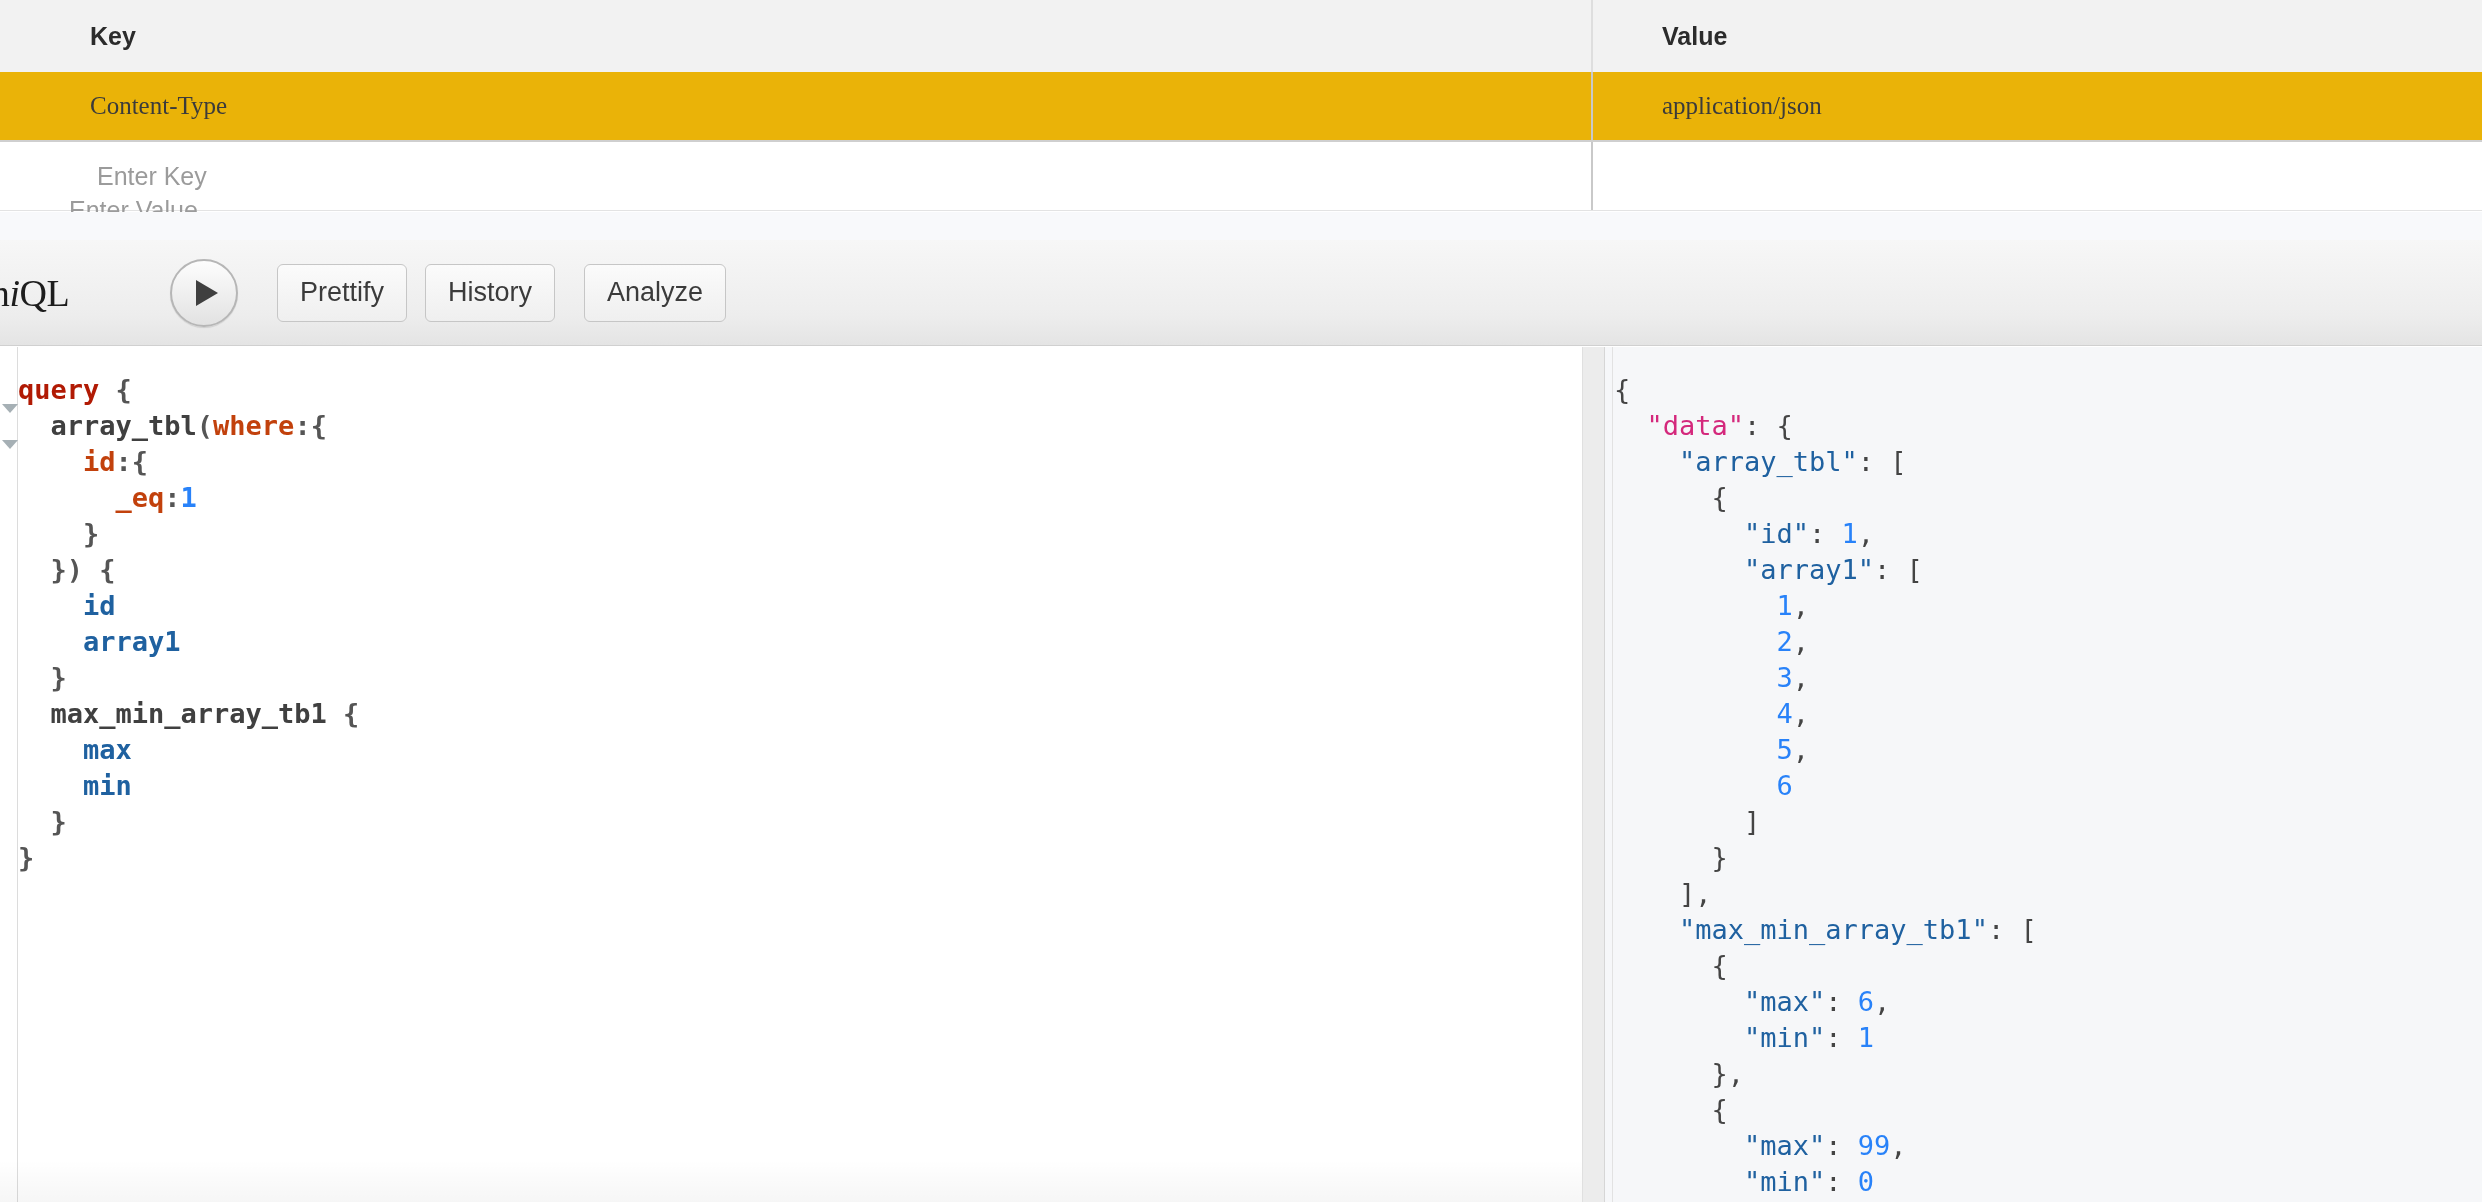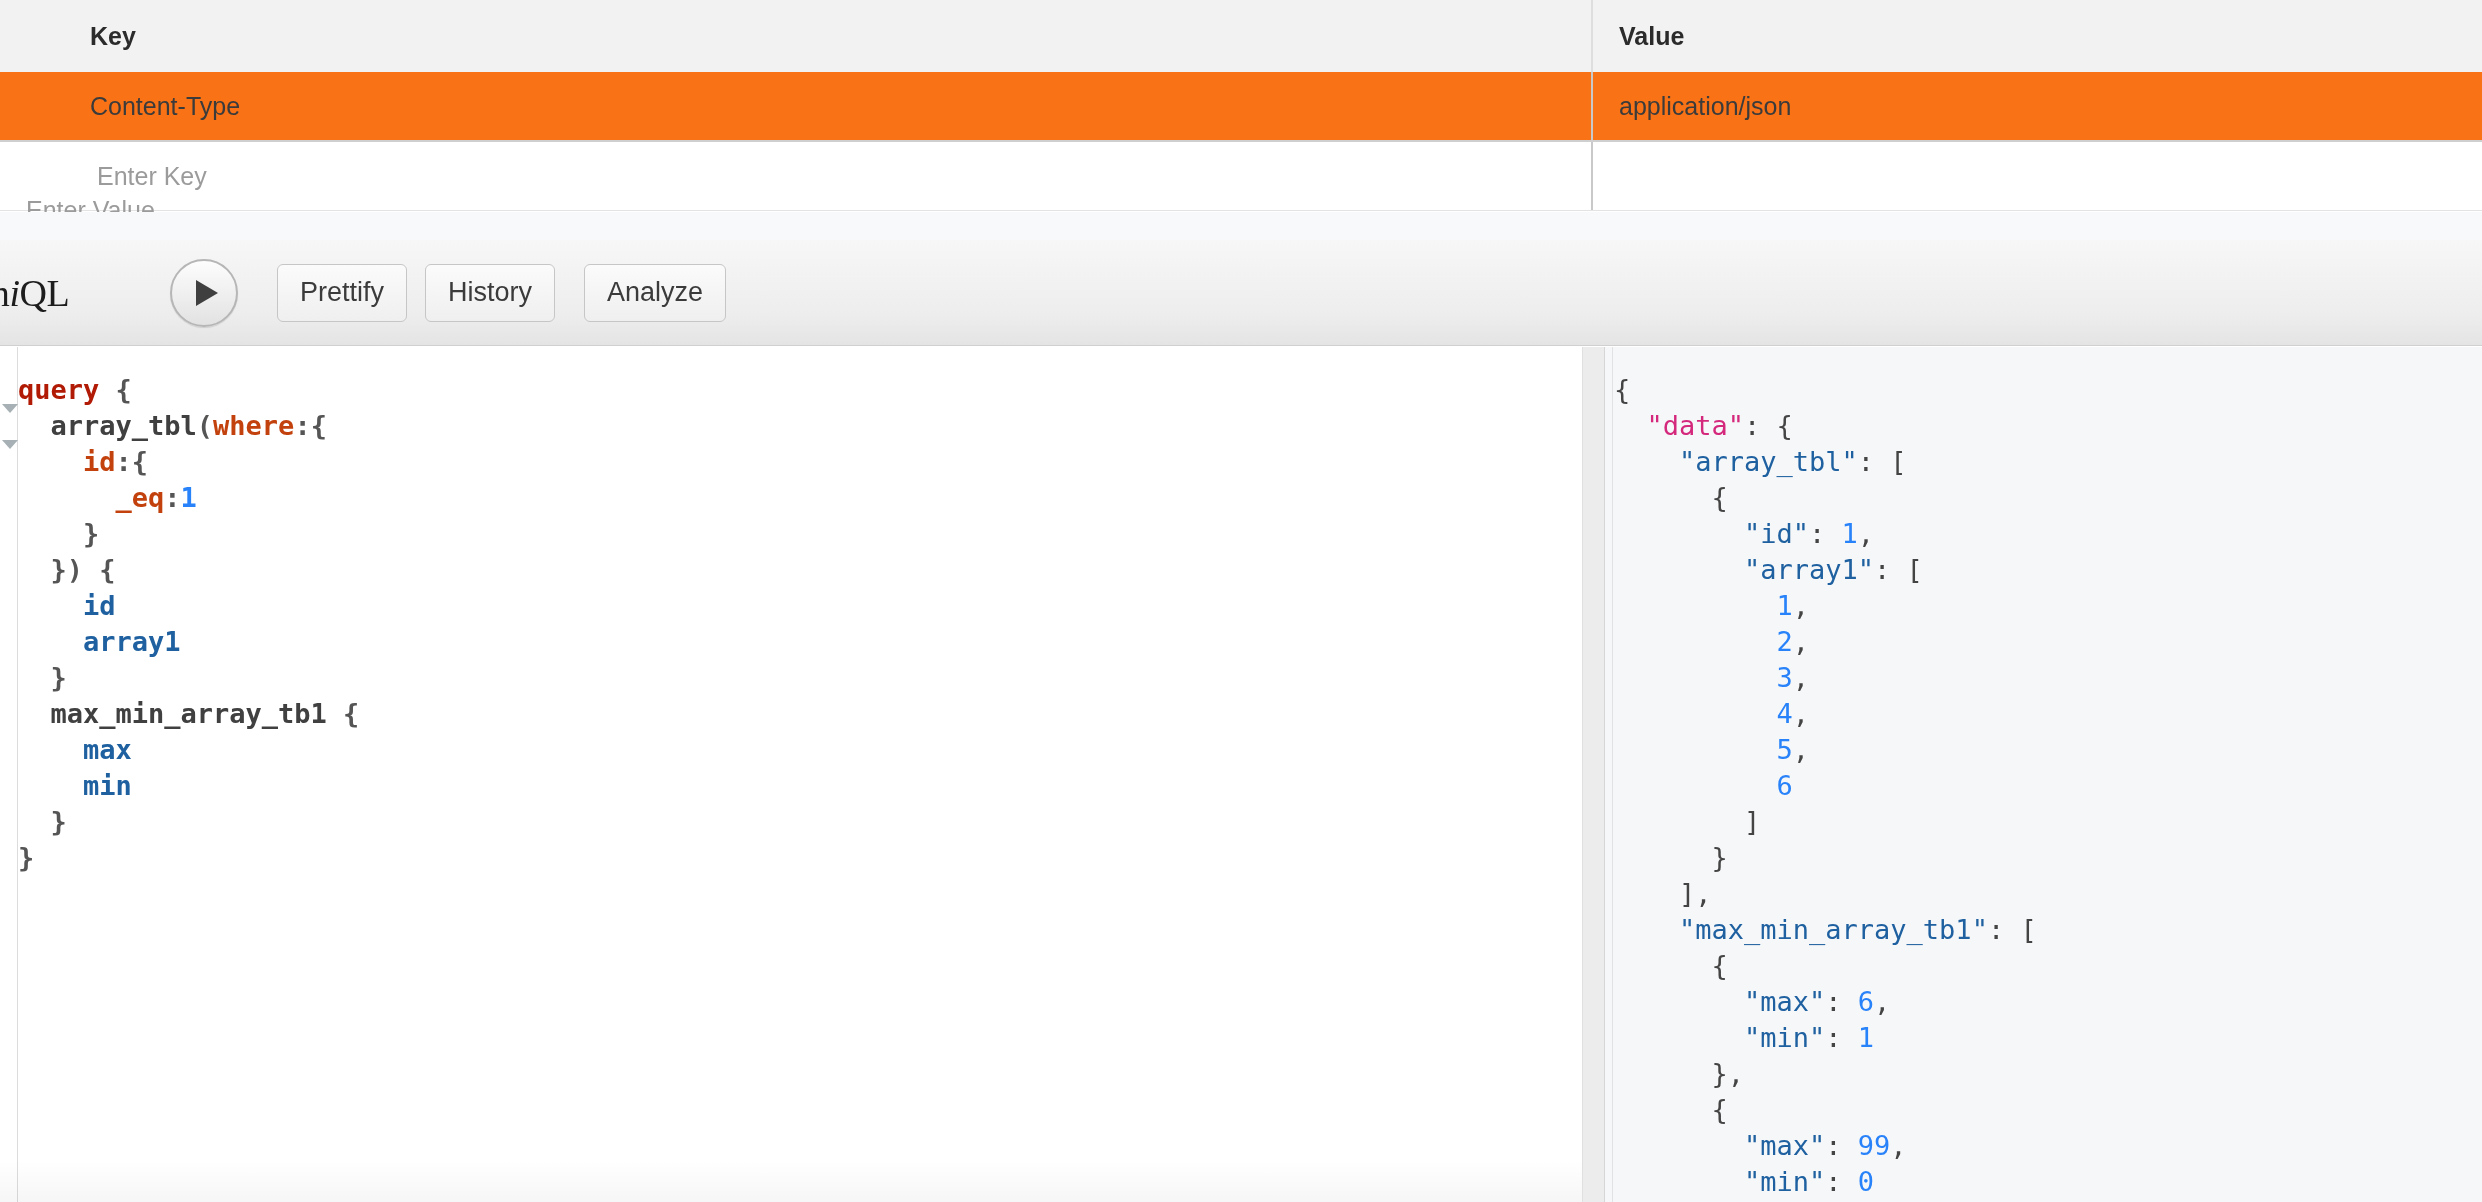--- a/index.html
+++ b/index.html
@@ -11,25 +11,25 @@
   }
 
   #app { position: relative; width: 2482px; height: 1202px; }
 
   
   .headers-table { position: absolute; left: 0; top: 0; width: 2482px; height: 212px; background: #fff; }
 
   .ht-row { position: absolute; left: 0; width: 2482px; display: flex; }
 
   .ht-head { top: 0; height: 72px; background: #f2f2f2; justify-content: space-between; }
-  .ht-row-1 { top: 72px; height: 70px; background: #f97316; border-bottom: 2px solid #cfcfcf; }
+  .ht-row-1 { top: 72px; height: 70px; background: #eab308; border-bottom: 2px solid #cfcfcf; font-family: Liberation Serif, serif; }
   .ht-row-2 { top: 142px; height: 69px; background: #fff; border-bottom: 1px solid #e3e3e3; flex-direction: column; }
 
   .ht-cell-key { width: 1593px; height: 100%; position: relative; border-right: 2px solid #c9c9c9; }
-  .ht-cell-val { flex: 1; height: 100%; position: relative; }
+  .ht-cell-val { flex: 1; height: 100%; position: relative; margin-left: 43px; }
 
   .ht-head .ht-cell-key, .ht-head .ht-cell-val { border-right-color: #dedede; }
 
   .ht-label {
     position: absolute; left: 90px; top: 50%; transform: translateY(-50%);
     font-size: 25px; color: #333; white-space: nowrap;
   }
   .ht-cell-val .ht-label { left: 26px; }
   .ht-head .ht-label { font-weight: bold; color: #2b2b2b; font-size: 25px; }
   .ht-val-txt { position: absolute; left: 90px; top: 50%; transform: translateY(-50%); font-size: 25px; color: #3b3b3b; white-space: nowrap;}

